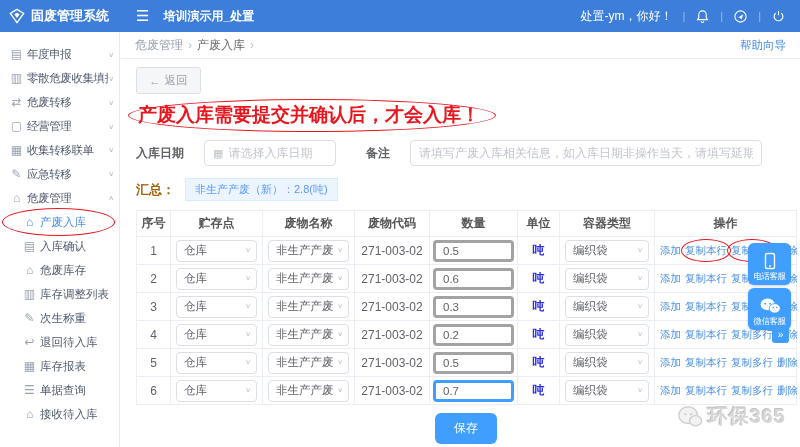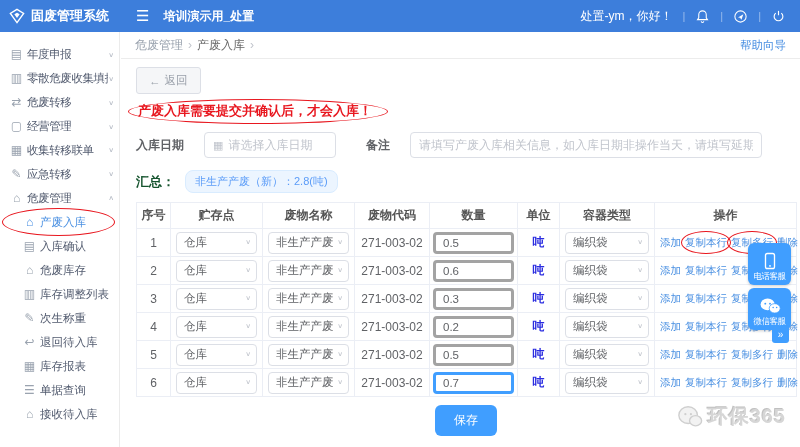--- a/index.html
+++ b/index.html
@@ -32,35 +32,35 @@
   .crumbbar { height:27px; border-bottom:1px solid #ececec; display:flex; align-items:center; padding:0 14px; }
   .crumb { color:#97a0ac; font-size:12px; }
   .crumb.cur { color:#666; }
   .csep { color:#c0c4cc; margin:0 5px; font-size:12px; }
   .help { margin-left:auto; color:#4a90e2; font-size:11.5px; cursor:pointer; }
 
   .content { padding:8px 8px 0 15px; position:relative; }
   .btn-back { display:inline-flex; align-items:center; gap:4px; background:#f5f6f8; border:1px solid #dcdfe6; color:#9aa0aa; border-radius:3px; font-size:11.5px; padding:5px 12px; cursor:pointer; }
 
   .notice-wrap { position:relative; display:inline-block; margin:7px 0 8px -4px; padding:1px 12px 2px 6px; }
-  .notice { color:#e8171f; font-weight:bold; font-size:13px; }
+  .notice { color:#e8171f; font-weight:bold; font-size:19px; }
   .red-ellipse { position:absolute; inset:-2px -4px; border:1.8px solid #e8171f; border-radius:50%; pointer-events:none; }
 
   .formrow { display:flex; align-items:center; gap:20px; margin:2px 0 12px; }
   .flabel { color:#606266; font-size:12px; font-weight:bold; white-space:nowrap; }
   .inputbox { display:flex; align-items:center; border:1px solid #dcdfe6; border-radius:4px; height:26px; background:#fff; padding:0 8px; }
   .inputbox .cal { color:#c0c4cc; margin-right:5px; font-size:11px; }
   .inputbox input { border:none; outline:none; font-size:12px; width:100%; color:#1d4ed8; font-family:inherit; }
   .inputbox input::placeholder { color:#c0c4cc; }
   .date-box { width:132px; }
   .remark-box { width:352px; }
 
   .sumrow { display:flex; align-items:center; gap:10px; margin-bottom:9px; }
-  .sumlabel { font-weight:bold; color:#14532d; font-size:13px; }
-  .badge { background:#ecf5ff; border:1px solid #d9ecff; color:#5b9cf8; font-size:11px; padding:3px 9px; border-radius:8px; }
+  .sumlabel { font-weight:bold; color:#a16207; font-size:13px; }
+  .badge { background:#ecf5ff; border:1px solid #d9ecff; color:#5b9cf8; font-size:11px; padding:3px 9px; border-radius:0; }
 
   table.grid { border-collapse:collapse; table-layout:fixed; width:660px; }
   .grid th, .grid td { border:1px solid #ebeef5; text-align:center; font-size:12px; color:#606266; padding:2px 3px; height:26px; }
   .grid th { font-weight:bold; color:#555; background:#fff; }
   .sel { display:flex; align-items:center; border:1px solid #dcdfe6; border-radius:4px; height:22px; padding:0 5px 0 7px; background:#fff; cursor:pointer; margin:0 2px; }
   .sel .sel-txt { font-size:11.5px; color:#606266; white-space:nowrap; overflow:hidden; }
   .sel .sel-chev { margin-left:auto; color:#c0c4cc; font-size:8px; transform:scaleY(.8); }
   .qty-input { width:100%; height:22px; border:3px solid #a3a3a3; border-radius:4px; padding:0 7px; font-size:11.5px; color:#606266; outline:none; font-family:Liberation Sans, sans-serif; }
   .qty-input.focused { border-color:#409eff; }
   .unit { font-weight:bold; color:var(--unit-color,#2a2ce0); font-size:12px; }

